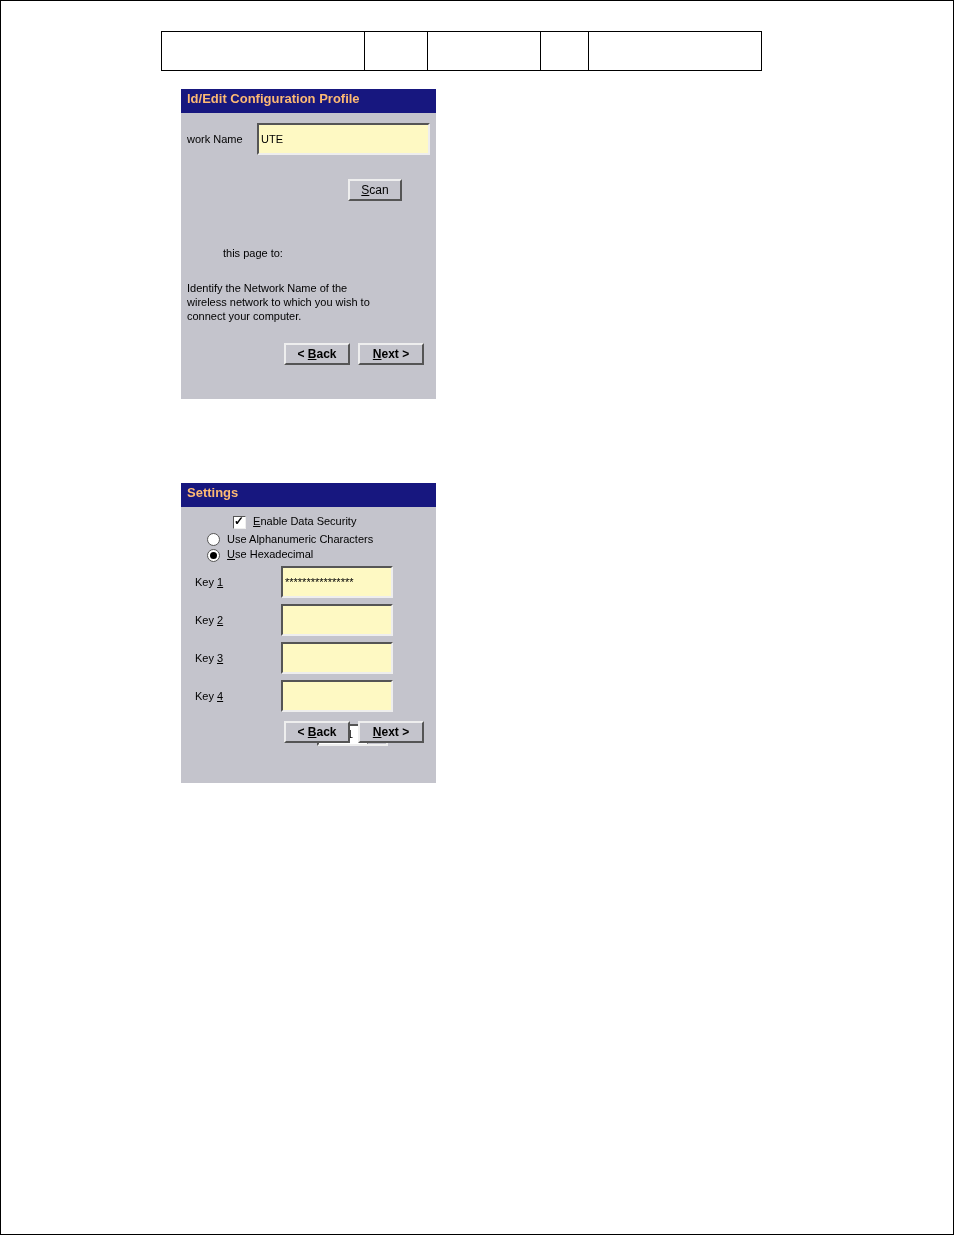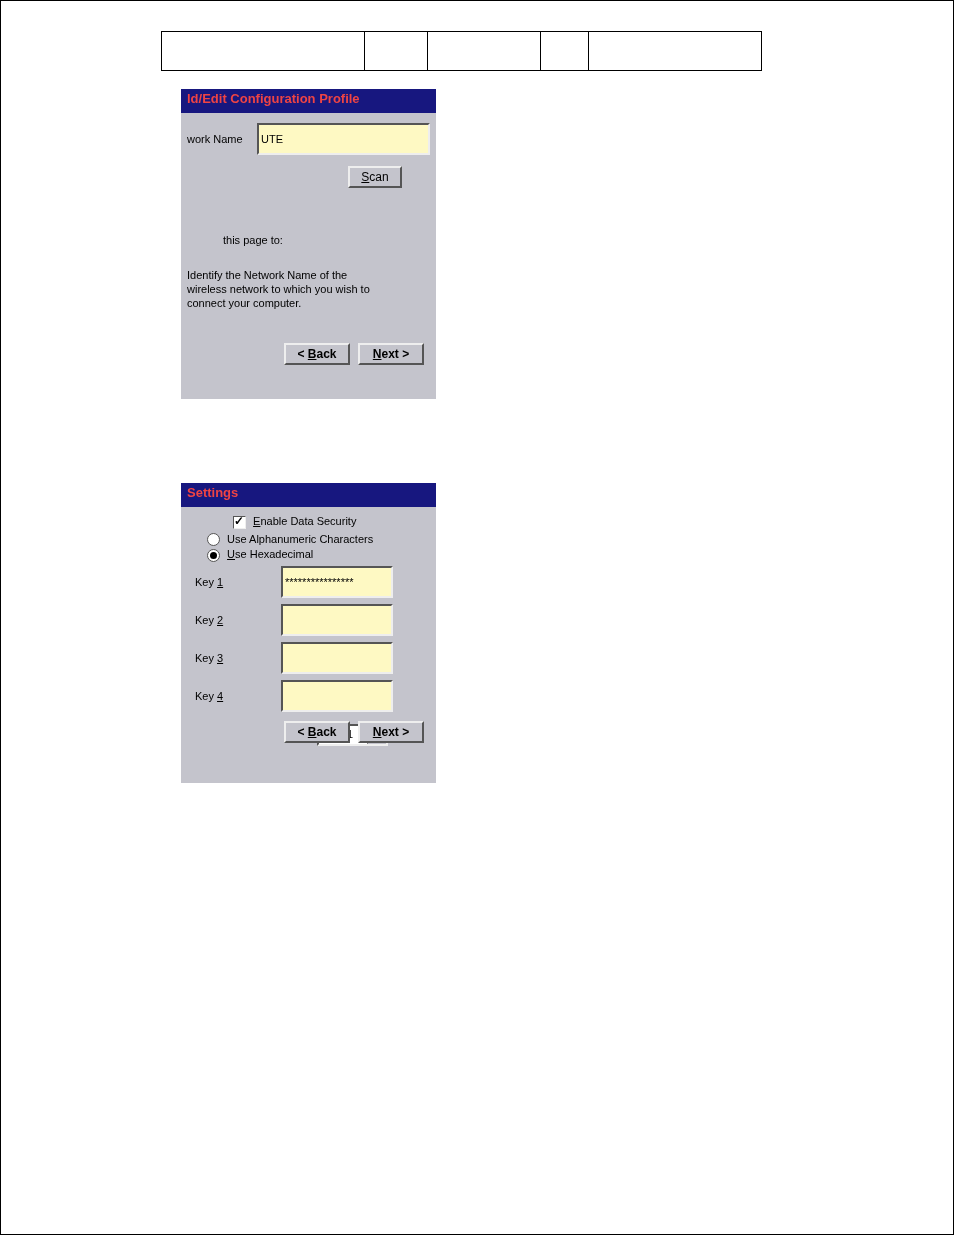--- a/index.html
+++ b/index.html
@@ -40,21 +40,21 @@
   .dialog {
     width: 255px;
     background: #c4c4cc;
     font-size: 11px;
     color: #000;
     box-sizing: border-box;
     margin-left: 110px;
   }
   .titlebar {
     background: #17177f;
-    color: #ef4444;
+    color: #fdba74;
     font-weight: bold;
     font-size: 13px;
     padding: 3px 6px;
     height: 18px;
     line-height: 14px;
     overflow: hidden;
   }
   .dialog-body {
     padding: 6px 6px 10px 6px;
   }
@@ -92,21 +92,21 @@
     gap: 8px;
     margin-top: 10px;
   }
   .label-ul { text-decoration: underline; }
 
   
   .d1 { margin-top: 18px; height: 310px; position: relative; }
   .d1 .row1 { display: flex; align-items: center; gap: 10px; padding: 4px 0 0 0; }
   .d1 .row1 .lab { width: 60px; white-space: nowrap; }
   .d1 .row1 .inp { flex: 1; }
-  .d1 .scan-row { text-align: right; padding: 11px 28px 0 0; }
+  .d1 .scan-row { text-align: right; padding: 24px 28px 0 0; }
   .d1 .scan-btn { min-width: 54px; font-weight: normal; }
   .d1 .desc-head { margin-top: 46px; padding-left: 36px; }
   .d1 .desc-text { margin-top: 22px; line-height: 14px; max-width: 195px; }
   .d1 .btn-row { position: absolute; right: 12px; bottom: 34px; }
 
   
   .d2 { margin-top: 84px; height: 300px; position: relative; }
   .chk {
     display: inline-block;
     width: 13px; height: 13px;

